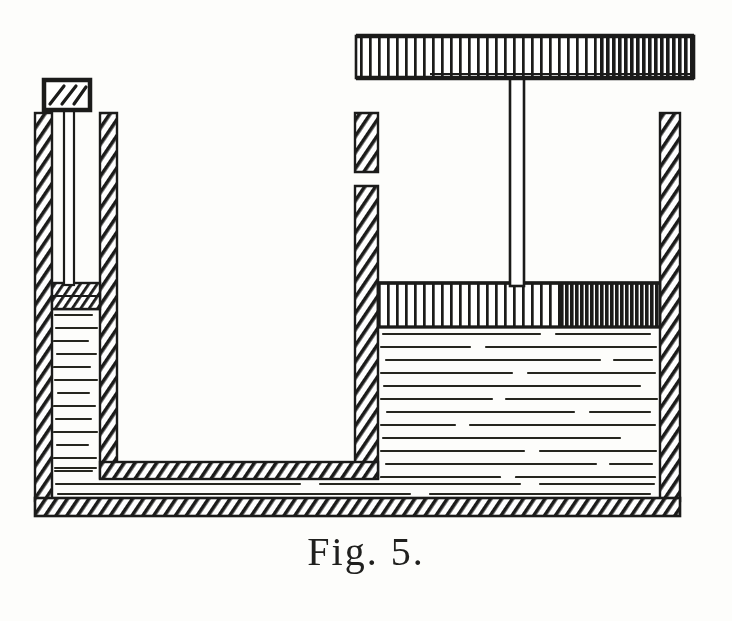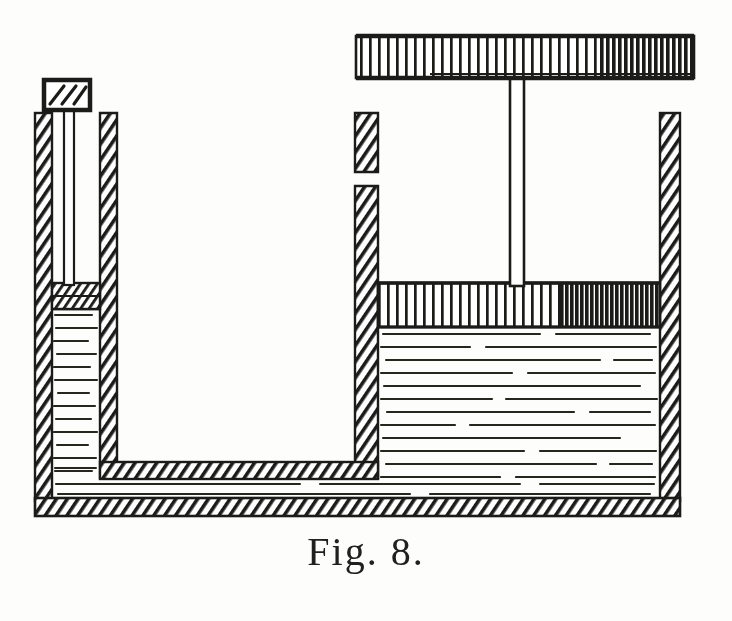--- a/index.html
+++ b/index.html
@@ -210,21 +210,21 @@
         <rect x="100" y="462" width="278" height="17" fill="none" stroke="#1b1b1a" stroke-width="2.4"></rect>
       </g>
 
       <g>
         <rect x="35" y="498" width="645" height="18" fill="url(#hatchDiag)"></rect>
         <rect x="35" y="498" width="645" height="18" fill="none" stroke="#1b1b1a" stroke-width="2.6"></rect>
       </g>
     </g>
   </svg>
 
-  <div id="caption">Fig. 8.</div>
+  <div id="caption">Fig. 5.</div>
 
   <div class="srt">handle knob</div>
   <div class="srt">pump rod</div>
   <div class="srt">small piston</div>
   <div class="srt">small cylinder</div>
   <div class="srt">large piston</div>
   <div class="srt">piston rod</div>
   <div class="srt">crossbar beam</div>
   <div class="srt">large cylinder</div>
   <div class="srt">vessel base</div>

